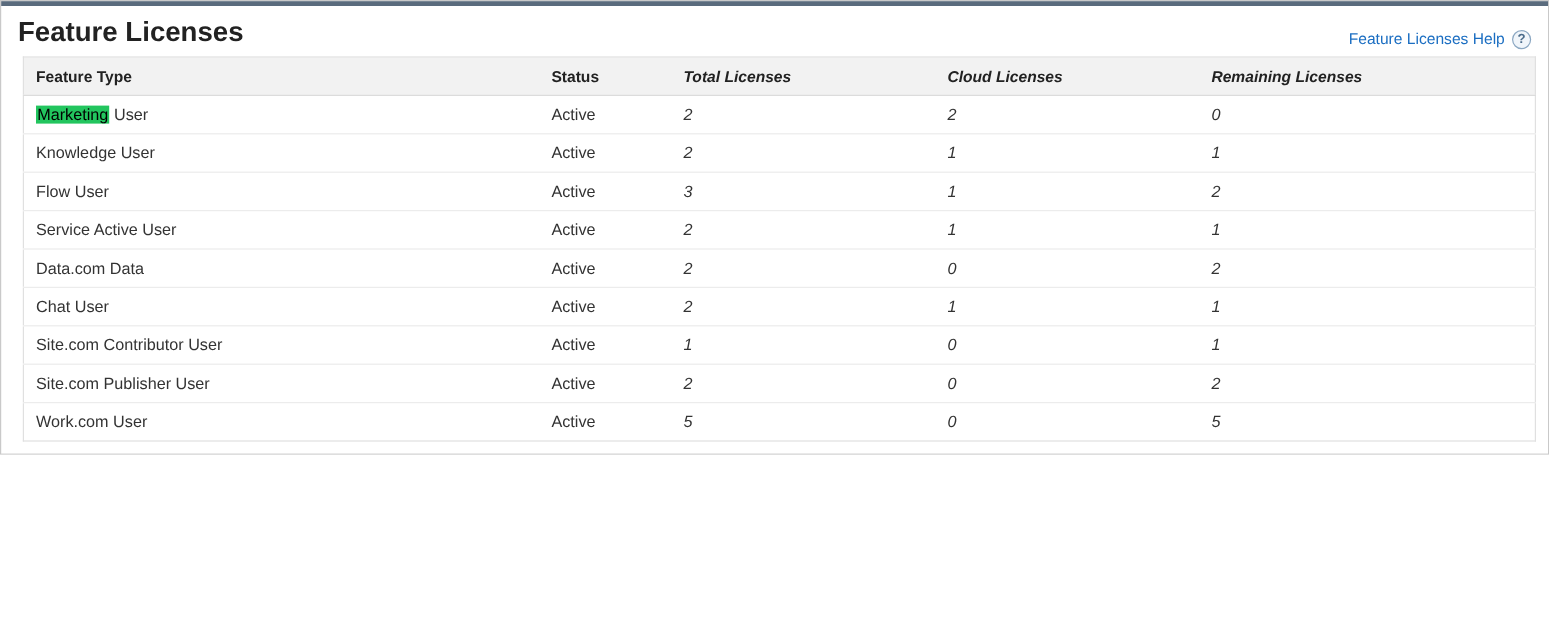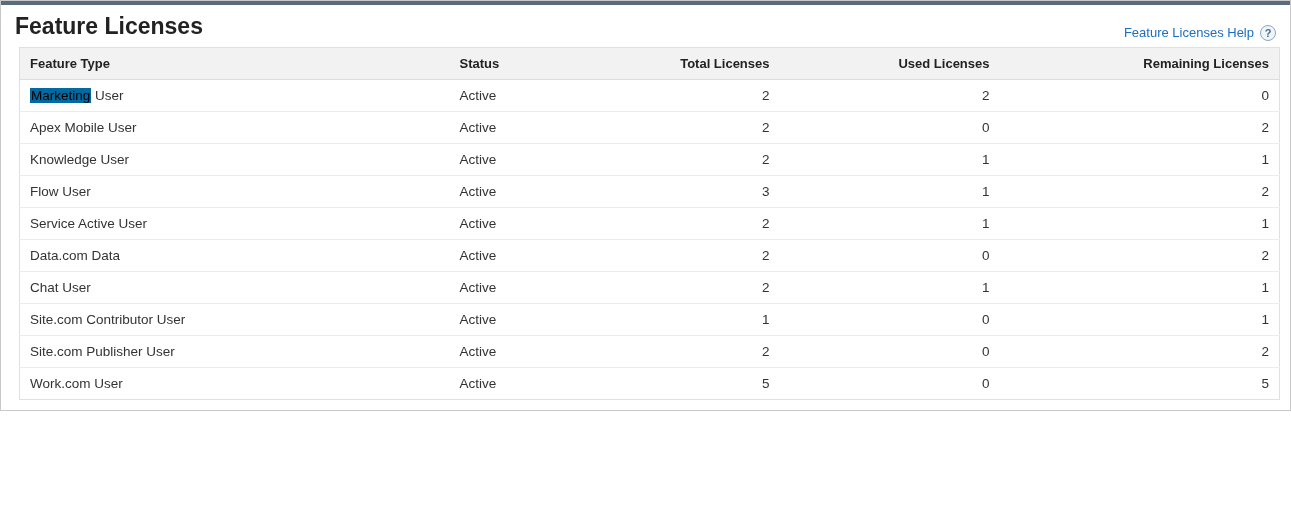--- a/index.html
+++ b/index.html
@@ -75,28 +75,28 @@
     color: #222;
   }
   tbody td {
     padding: 8px 10px;
     border-bottom: 1px solid #ececec;
     font-size: 13.5px;
     color: #333;
     background: #fff;
   }
   tbody tr:last-child td { border-bottom: none; }
-  .num { text-align: right; }
+  .num { text-align: left; font-style: italic; }
   .col-ft { width: 430px; }
   .col-st { width: 110px; }
   .col-tl { width: 220px; }
   .col-ul { width: 220px; }
   .col-rl { }
   .hl {
-    background: #0369a1;
+    background: #22c55e;
     color: #000;
     padding: 0 1px;
   }
 </style>
 </head>
 <body>
 
 <div class="container">
   <div class="topbar"></div>
 
@@ -115,38 +115,31 @@
           <col class="col-st">
           <col class="col-tl">
           <col class="col-ul">
           <col class="col-rl">
       </colgroup>
       <thead>
         <tr>
           <th>Feature Type</th>
           <th>Status</th>
           <th class="num">Total Licenses</th>
-          <th class="num">Used Licenses</th>
+          <th class="num">Cloud Licenses</th>
           <th class="num">Remaining Licenses</th>
         </tr>
       </thead>
       <tbody id="tbody">
           <tr>
             <td><span class="hl">Marketing</span><span> User</span></td>
             <td>Active</td>
             <td class="num">2</td>
             <td class="num">2</td>
             <td class="num">0</td>
-          </tr>
-          <tr>
-            <td>Apex Mobile User</td>
-            <td>Active</td>
-            <td class="num">2</td>
-            <td class="num">0</td>
-            <td class="num">2</td>
           </tr>
           <tr>
             <td>Knowledge User</td>
             <td>Active</td>
             <td class="num">2</td>
             <td class="num">1</td>
             <td class="num">1</td>
           </tr>
           <tr>
             <td>Flow User</td>

